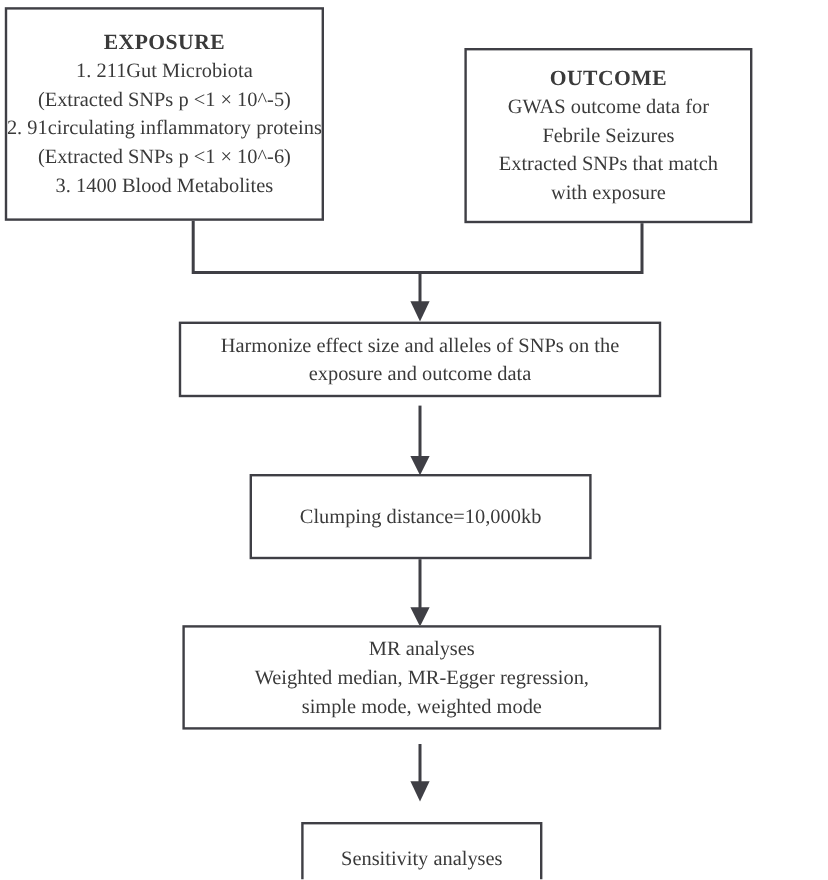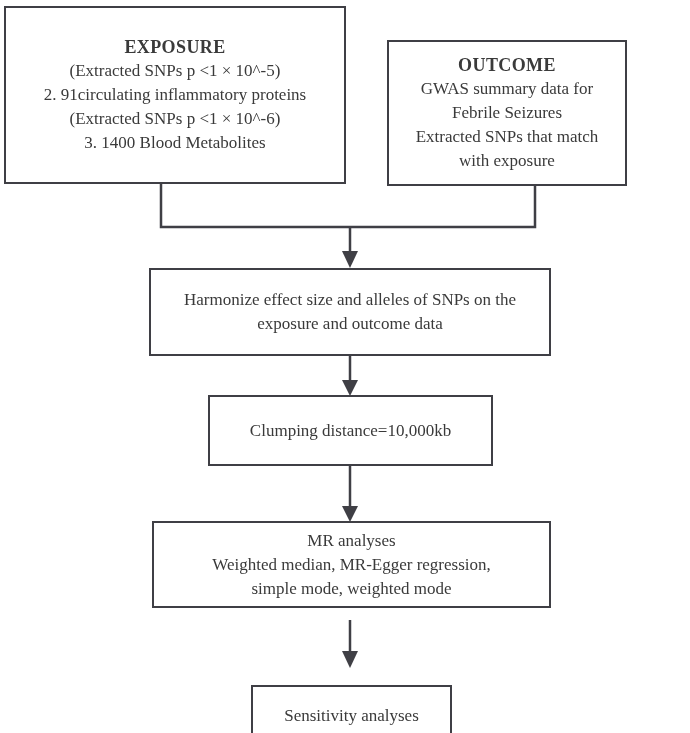--- a/index.html
+++ b/index.html
@@ -7,23 +7,23 @@
     position:relative;width:690px;height:733px;background:#ffffff;
     font-family:"Liberation Serif","DejaVu Serif",serif;color:#3a3a3a;overflow:hidden;
   }
   .connectors{position:absolute;left:0;top:0;width:690px;height:733px;}
   .box{
     position:absolute;background:#ffffff;border:2.5px solid #3f3f45;box-sizing:border-box;
     display:flex;flex-direction:column;justify-content:center;align-items:center;text-align:center;
   }
   .box-line{font-size:17px;line-height:24px;white-space:nowrap;}
   .box-title{font-size:18px;font-weight:bold;line-height:24px;letter-spacing:.4px;}
-  .exposure{left:4px;top:6px;width:342px;height:178px;}
+  .exposure{left:4px;top:6px;width:266px;height:178px;}
   .outcome{left:387px;top:40px;width:240px;height:146px;}
-  .harmonize{left:149px;top:268px;width:402px;height:88px;text-align:center;}
+  .harmonize{left:149px;top:268px;width:402px;height:63px;text-align:center;}
   .clumping{left:208px;top:395px;width:285px;height:71px;}
   .mr{left:152px;top:521px;width:399px;height:87px;}
   .sensitivity{left:251px;top:667px;width:201px;height:61px;margin-top:18px;}
 </style>
 </head>
 <body>
 
 <div class="canvas">
 
   <svg class="connectors" viewBox="0 0 690 733" xmlns="http://www.w3.org/2000/svg">
@@ -37,29 +37,30 @@
     <g fill="#3f3f45" stroke="none">
       <polygon points="342,251 358,251 350,268"></polygon>
       <polygon points="342,380 358,380 350,396"></polygon>
       <polygon points="342,506 358,506 350,522"></polygon>
       <polygon points="342,651 358,651 350,668"></polygon>
     </g>
   </svg>
 
   <div class="box exposure">
     <div class="box-title">EXPOSURE</div>
+    <div class="box-line">1. 211Gut Microbiota</div>
     <div class="box-line">(Extracted SNPs p &lt;1 × 10^-5)</div>
     <div class="box-line">2. 91circulating inflammatory proteins</div>
     <div class="box-line">(Extracted SNPs p &lt;1 × 10^-6)</div>
     <div class="box-line">3. 1400 Blood Metabolites</div>
   </div>
 
   <div class="box outcome">
     <div class="box-title">OUTCOME</div>
-    <div class="box-line">GWAS summary data for</div>
+    <div class="box-line">GWAS outcome data for</div>
     <div class="box-line">Febrile Seizures</div>
     <div class="box-line">Extracted SNPs that match</div>
     <div class="box-line">with exposure</div>
   </div>
 
   <div class="box harmonize">
     <div class="box-line">Harmonize effect size and alleles of SNPs on the</div>
     <div class="box-line">exposure and outcome data</div>
   </div>
 

